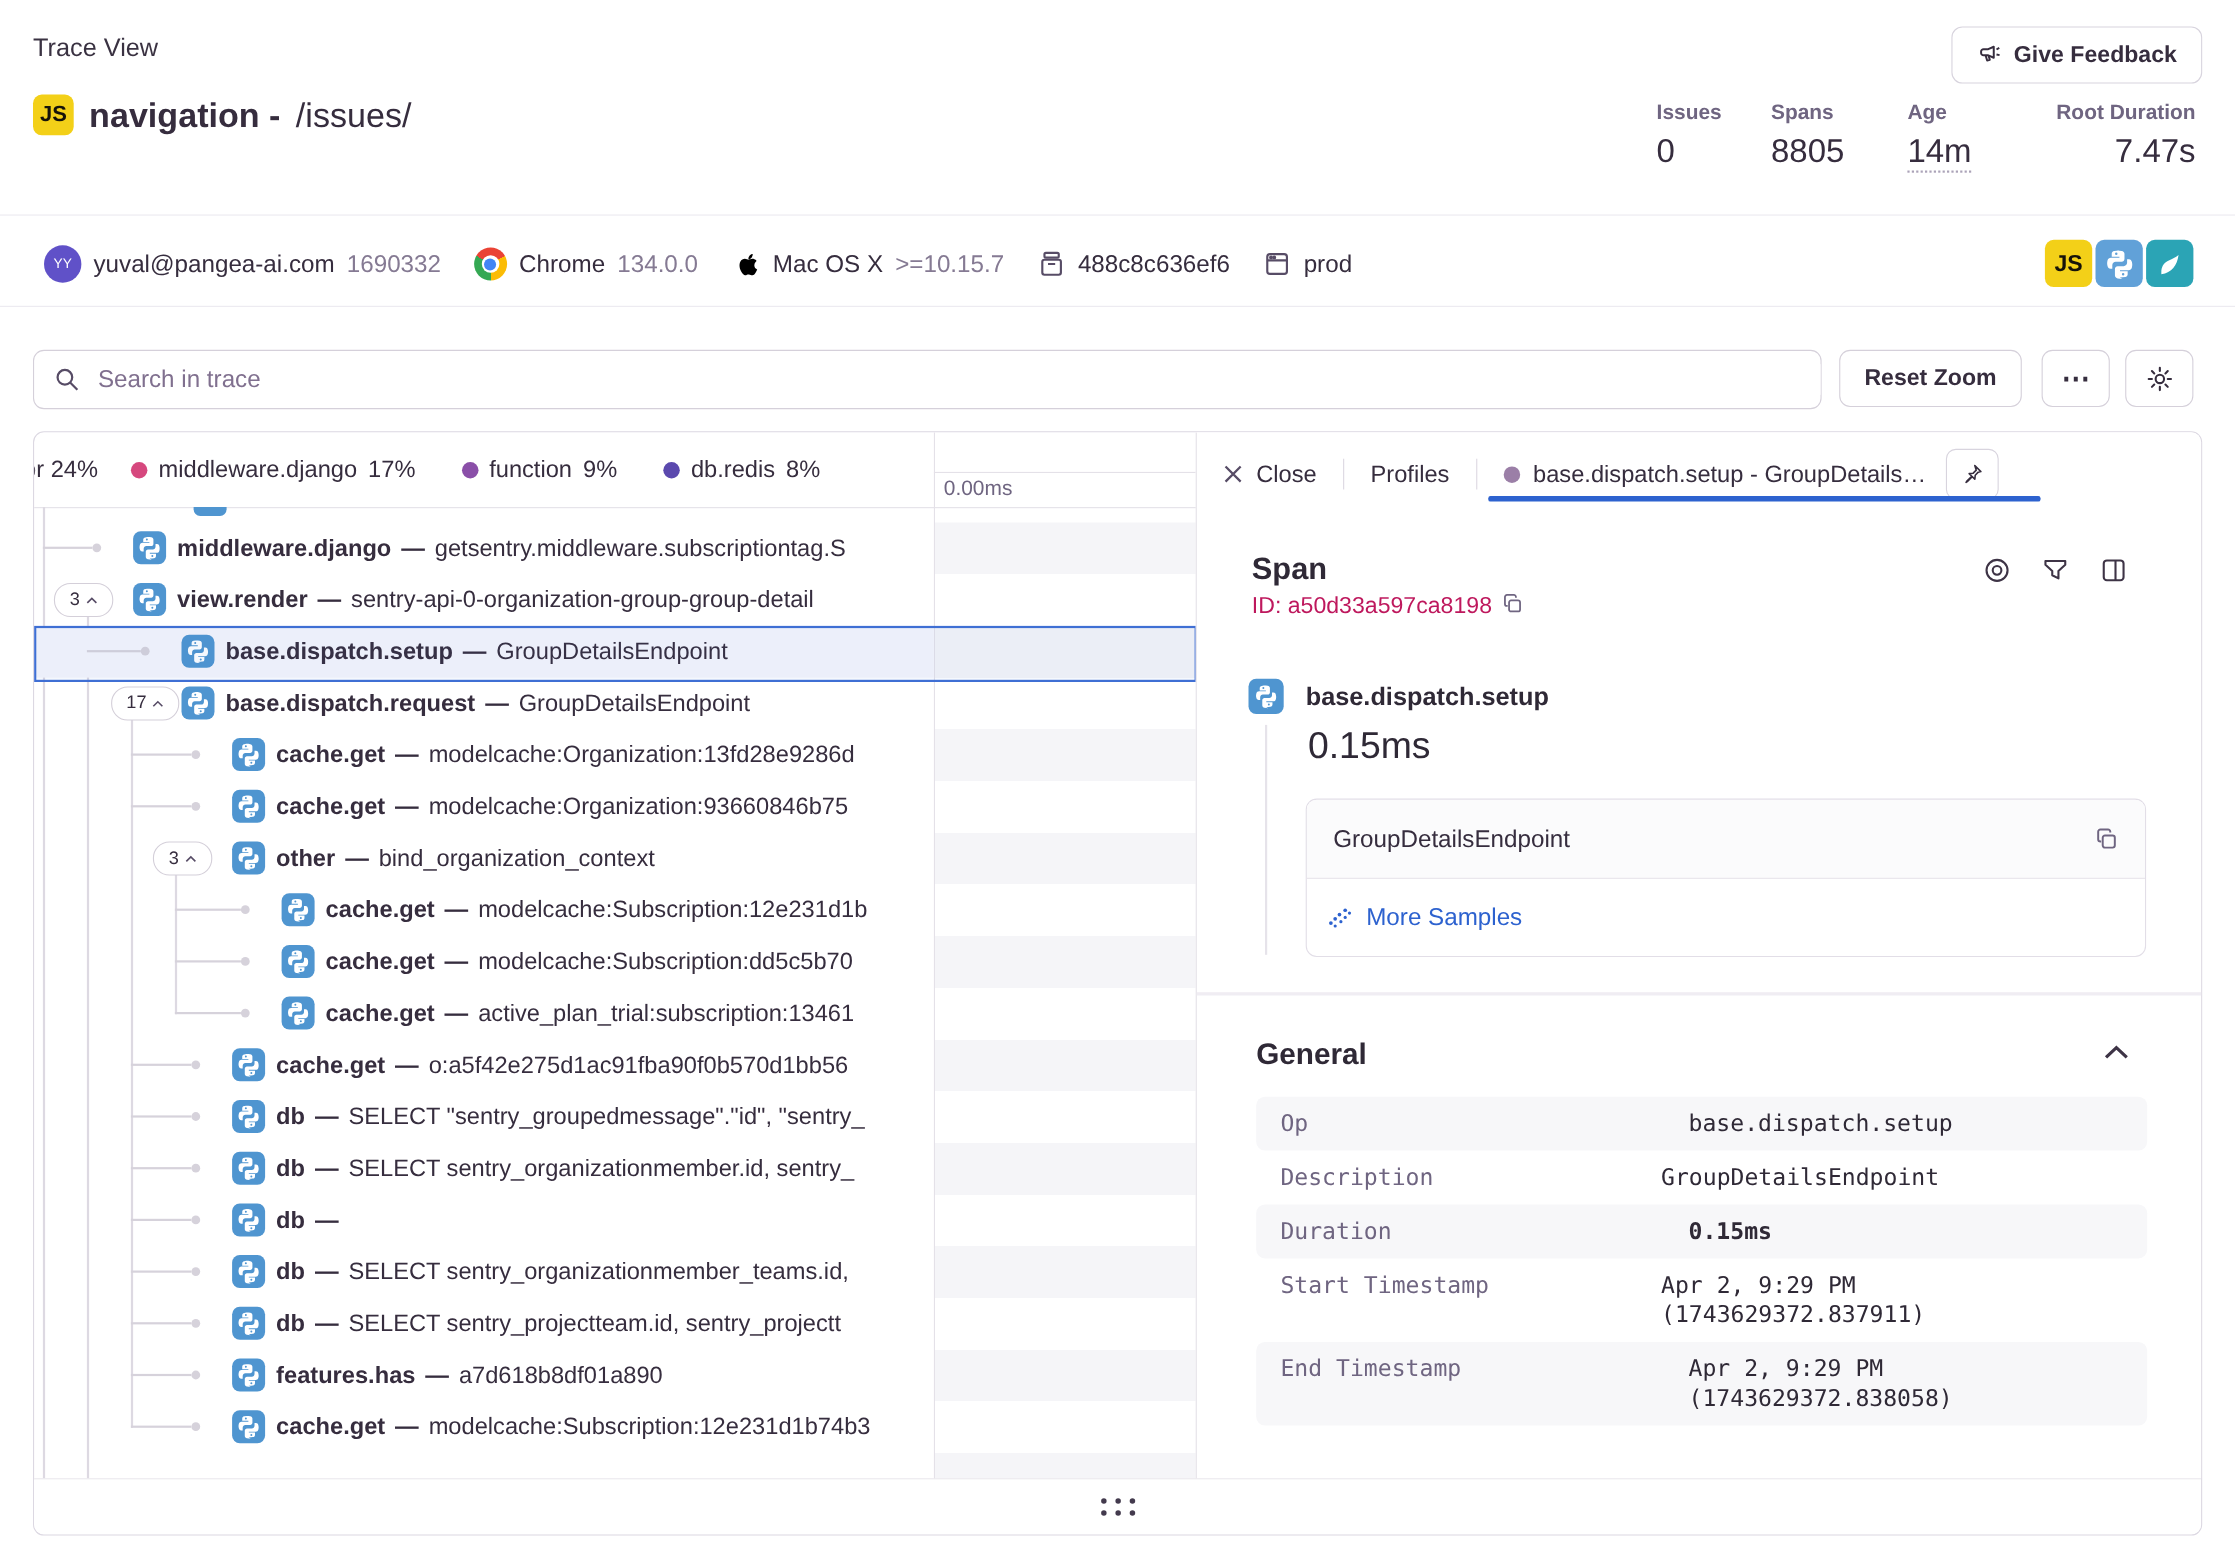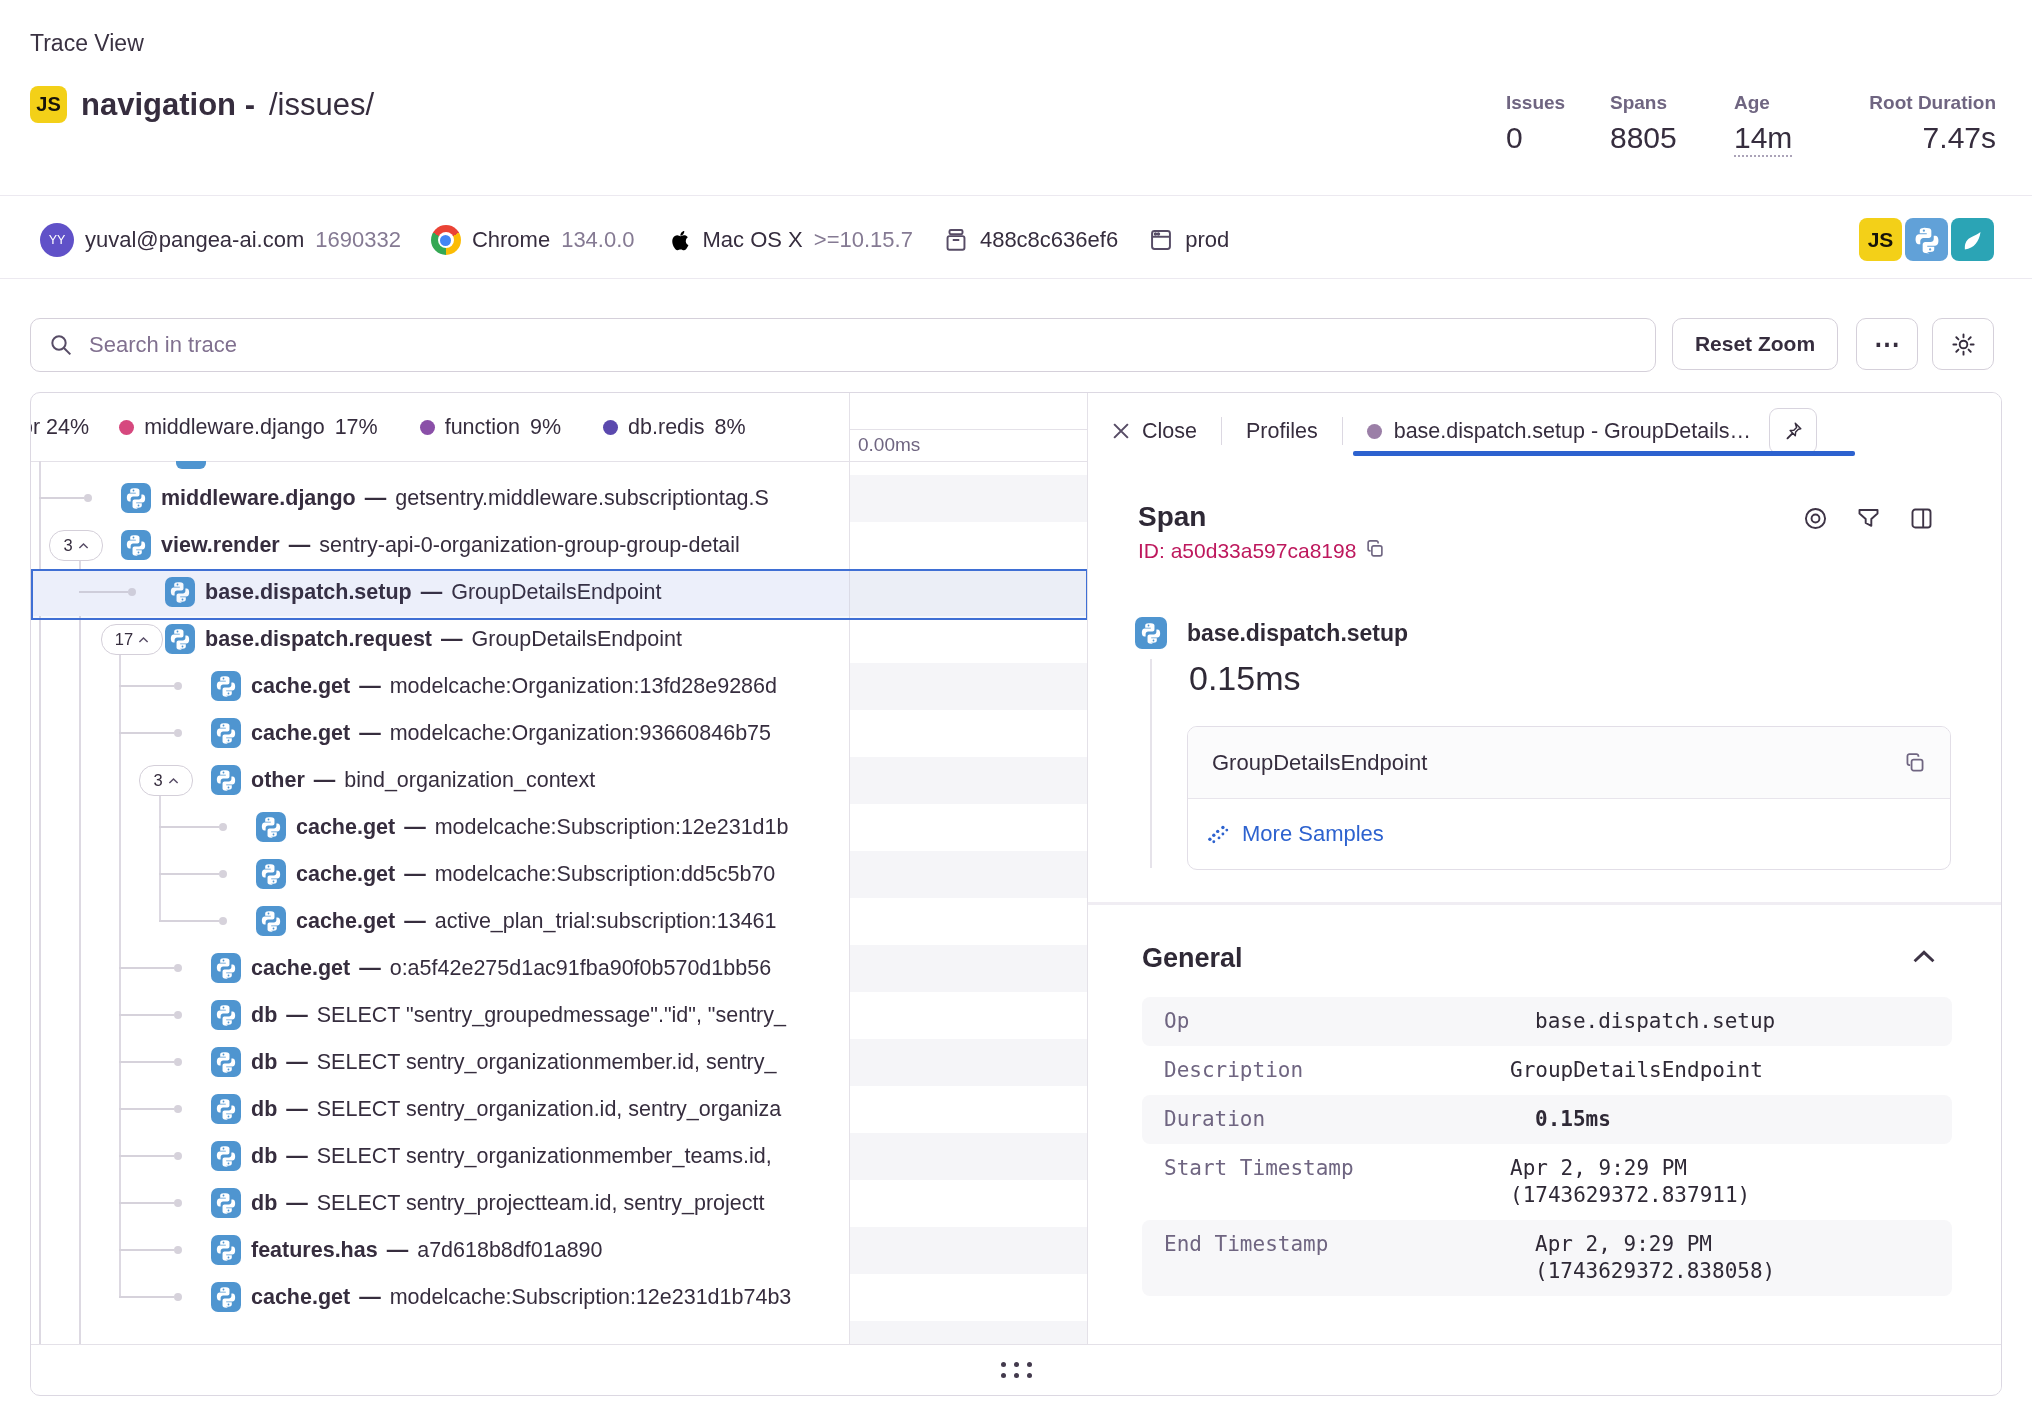--- a/index.html
+++ b/index.html
@@ -128,20 +128,30 @@
   .grow .v{color:#2f2936;}
   .grow .v.bold{font-weight:700;}
   .copy-ic{color:#6f6581;}
 </style>
 </head>
 <body>
 
 <div class="page">
 
   <div class="abs topbar-title">Trace View</div>
+  <button class="abs feedback-btn">
+    <span>
+      <svg width="24" height="24" viewBox="0 0 24 24" fill="none" stroke="#362d3e" stroke-width="1.8" stroke-linejoin="round">
+        <path d="M15.5 4.5v10l-5-2.2H6.2A2.2 2.2 0 0 1 4 10.1V8.9a2.2 2.2 0 0 1 2.2-2.2h4.3z"></path>
+        <path d="M8.2 12.6l1.3 4.4 2.4-.7-1.1-3.7"></path>
+          <path d="M18 7l2.5-1.5M18 11.5l2.8.6"></path>
+      </svg>
+    </span>
+    <span>Give Feedback</span>
+  </button>
 
   <div class="abs titlerow">
     <span class="js-badge">JS</span>
     <span class="title-main">navigation -</span>
     <span class="title-path">/issues/</span>
   </div>
   <div id="trace-stats">
       <div class="abs stat" style="left: 1506px; width: 90px;">
         <div class="lb">Issues</div>
         <div class="vl"><span>0</span></div>
@@ -521,21 +531,20 @@
             <svg viewBox="0 0 24 24">
               <g fill="#fff">
                 <path d="M12 2.2c-1.5 0-2.9.13-4 .36-1.17.25-1.8.9-1.8 2v2.1h5.6v.75H5.6c-1.15 0-2.16.7-2.47 2-.36 1.5-.37 2.44 0 4 .28 1.16 1 2 2.14 2h1.35v-2.52c0-1.3 1.13-2.45 2.45-2.45h4.4c1.08 0 2-.92 2-2V4.56c0-1.06-.9-1.86-2-2.04-1.05-.17-2.2-.3-3.47-.32zm-2.5 1.4a.9.9 0 1 1 0 1.8.9.9 0 0 1 0-1.8z"></path>
                 <path d="M12 21.8c1.5 0 2.9-.13 4-.36 1.17-.25 1.8-.9 1.8-2v-2.1h-5.6v-.75h6.2c1.15 0 2.16-.7 2.47-2 .36-1.5.37-2.44 0-4-.28-1.16-1-2-2.14-2h-1.35v2.52c0 1.3-1.13 2.45-2.45 2.45h-4.4c-1.08 0-2 .92-2 2v4.88c0 1.06.9 1.86 2 2.04 1.05.17 2.2.3 3.47.32zm2.5-1.4a.9.9 0 1 1 0-1.8.9.9 0 0 1 0 1.8z"></path>
               </g>
             </svg>
           </span>
           <span class="tlabel" style="left: 220px; width: 598px;">
             <span class="op">db</span>
             <span class="sep">—</span>
-            <span class="desc">SELECT sentry_organization.id, sentry_organiza</span>
           </span>
         </div>
         <div class="trow" style="top: 740px;">
           <span class="conn" style="left: 88px; width: 55px;"></span>
           <span class="cdot" style="left: 143px;"></span>
           <span class="pyicon" style="left: 180px;">
             <svg viewBox="0 0 24 24">
               <g fill="#fff">
                 <path d="M12 2.2c-1.5 0-2.9.13-4 .36-1.17.25-1.8.9-1.8 2v2.1h5.6v.75H5.6c-1.15 0-2.16.7-2.47 2-.36 1.5-.37 2.44 0 4 .28 1.16 1 2 2.14 2h1.35v-2.52c0-1.3 1.13-2.45 2.45-2.45h4.4c1.08 0 2-.92 2-2V4.56c0-1.06-.9-1.86-2-2.04-1.05-.17-2.2-.3-3.47-.32zm-2.5 1.4a.9.9 0 1 1 0 1.8.9.9 0 0 1 0-1.8z"></path>
                 <path d="M12 21.8c1.5 0 2.9-.13 4-.36 1.17-.25 1.8-.9 1.8-2v-2.1h-5.6v-.75h6.2c1.15 0 2.16-.7 2.47-2 .36-1.5.37-2.44 0-4-.28-1.16-1-2-2.14-2h-1.35v2.52c0 1.3-1.13 2.45-2.45 2.45h-4.4c-1.08 0-2 .92-2 2v4.88c0 1.06.9 1.86 2 2.04 1.05.17 2.2.3 3.47.32zm2.5-1.4a.9.9 0 1 1 0-1.8.9.9 0 0 1 0 1.8z"></path>

